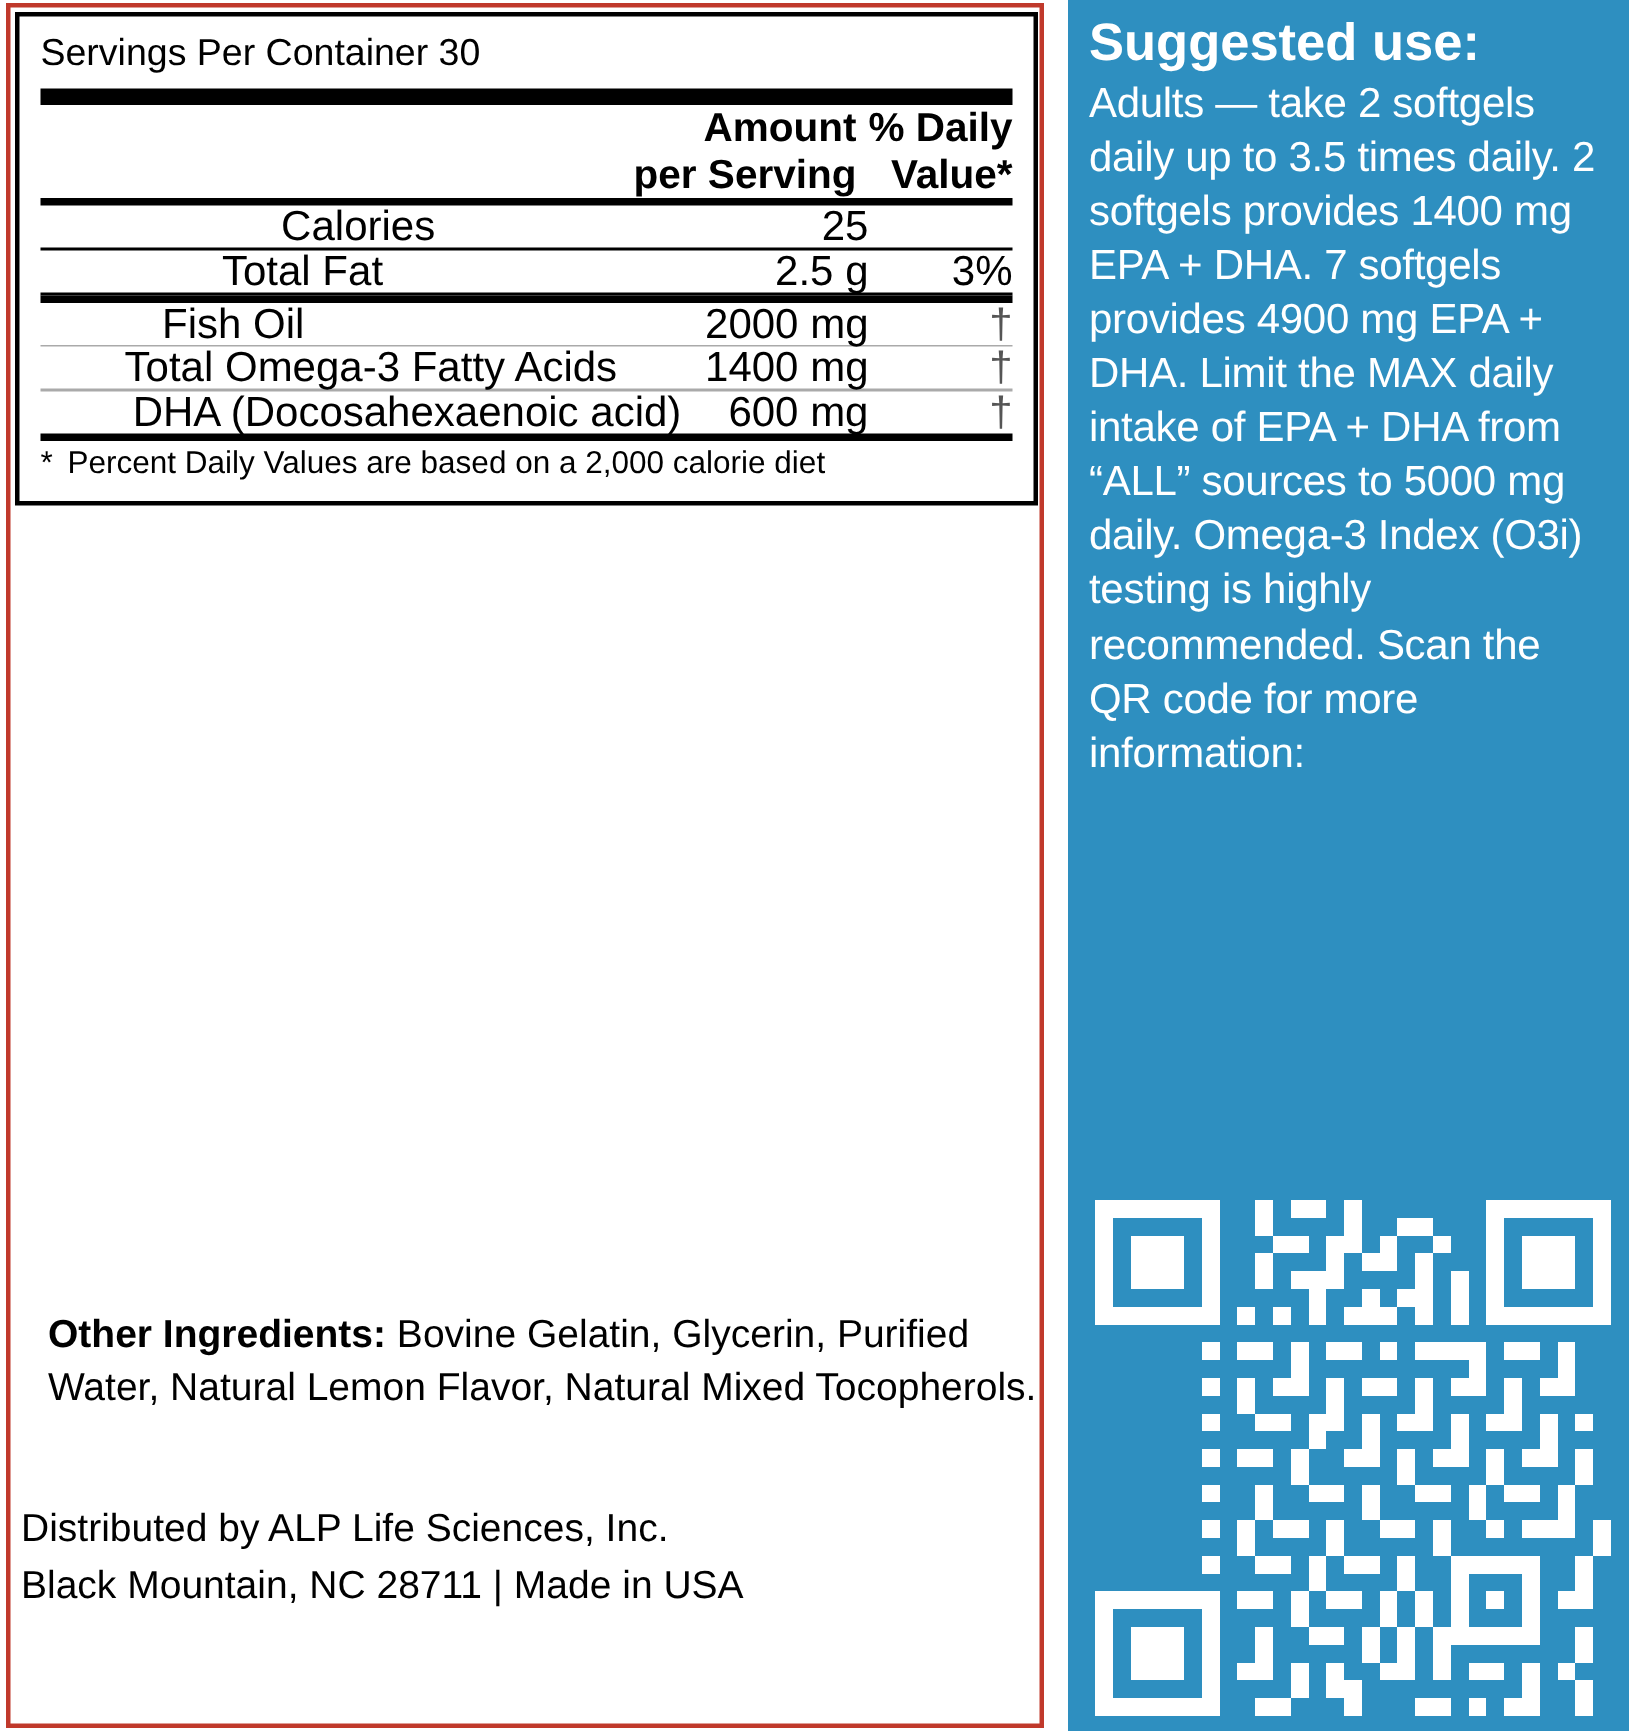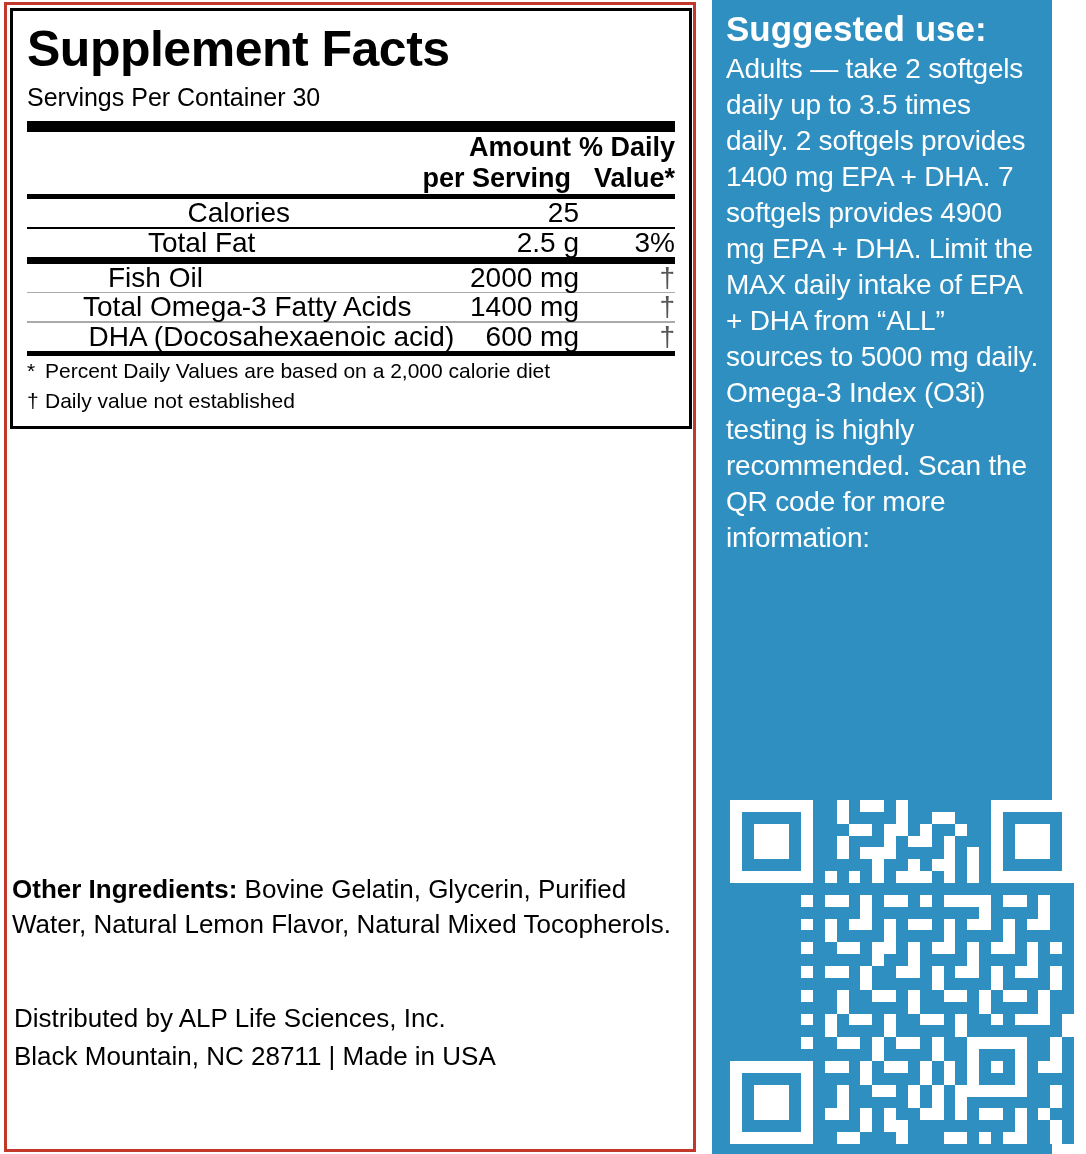--- a/index.html
+++ b/index.html
@@ -120,42 +120,42 @@
   }
   .footnote {
     font-size: 21px;
     line-height: 1.45;
     font-family: "Liberation Sans", sans-serif;
   }
   .fn-mark { display: inline-block; width: 18px; }
 
   .other-block {
     position: absolute;
-    left: 12px;
+    left: 32px;
     top: 872px;
     width: 670px;
     font-size: 26px;
     line-height: 1.35;
   }
   .other-block b { font-weight: bold; }
   .distrib-block {
     position: absolute;
     left: 14px;
     top: 1000px;
     width: 670px;
     font-size: 26px;
     line-height: 1.45;
   }
 
   
   .right-panel {
     position: absolute;
     left: 712px;
     top: 0;
-    width: 340px;
+    width: 374px;
     height: 1154px;
     background: #2e8fc0;
     color: #ffffff;
     box-sizing: border-box;
     padding: 10px 12px 0 14px;
   }
   .suggested-title {
     font-size: 35px;
     font-weight: bold;
     line-height: 1.1;
@@ -182,21 +182,20 @@
 </head>
 <body>
 
 <div class="page">
 
   <div class="left-panel">
     <div class="left-outer-border"></div>
 
     <div class="facts-box">
 
-      <div class="facts-title">Supplement Facts</div>
 
       <div class="serving-line">Servings Per Container 30</div>
 
       <div class="rule-thick"></div>
 
       <table class="facts">
         <tbody>
             <tr class="hdr-row">
           <td class="col-name"></td>
           <td class="hdr-amt">
@@ -268,23 +267,20 @@
           <td class="col-amt">600 mg</td>
           <td class="col-dv dagger">†</td>
         </tr>
       </tbody>
         </table>
       <div class="rule-med"></div>
 
       <div class="footnotes">
         <div class="footnote">
           <span class="fn-mark">*</span><span>Percent Daily Values are based on a 2,000 calorie diet</span>
-        </div>
-        <div class="footnote">
-          <span class="fn-mark">†</span><span>Daily value not established</span>
         </div>
       </div>
     </div>
 
     <div class="other-block">
       <b>Other Ingredients:</b><span> Bovine Gelatin, Glycerin, Purified Water, Natural Lemon Flavor, Natural Mixed Tocopherols.</span>
     </div>
 
     <div class="distrib-block">
       <div>Distributed by ALP Life Sciences, Inc.</div>

